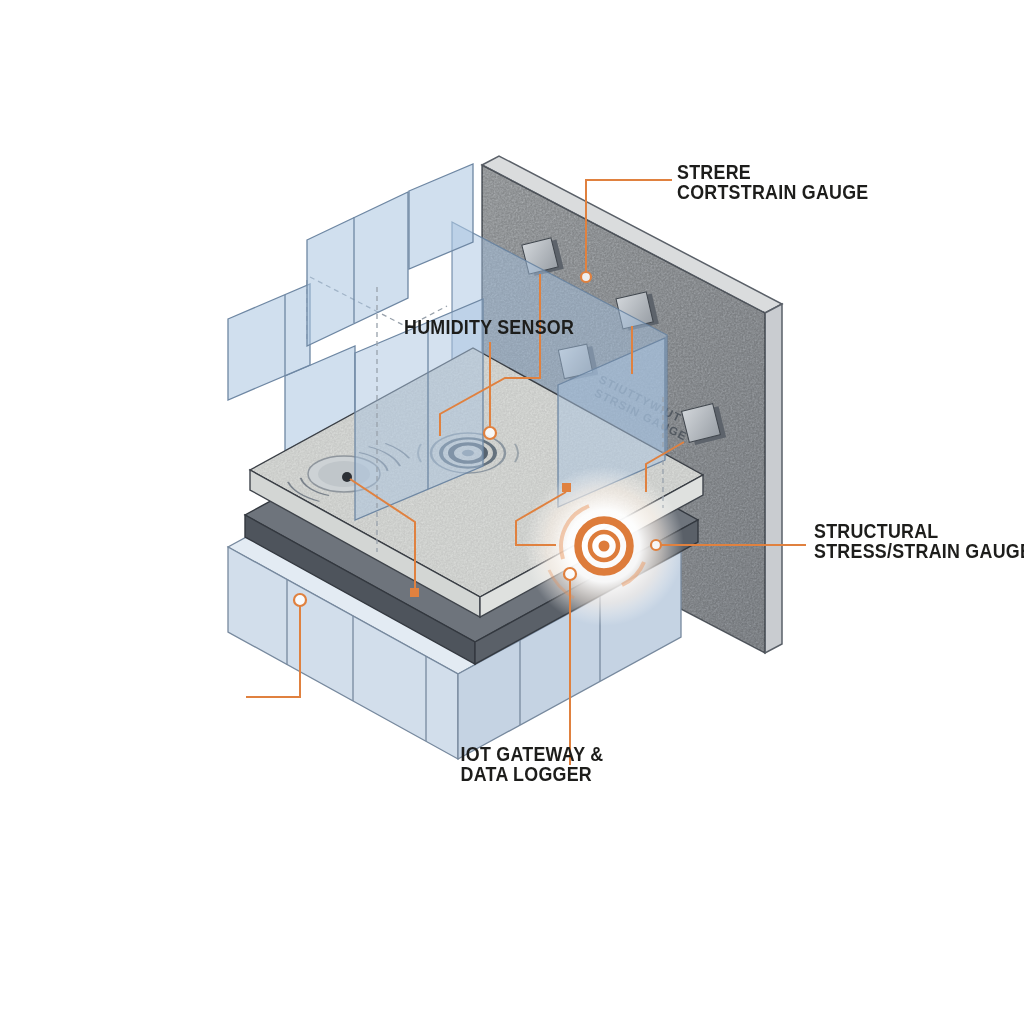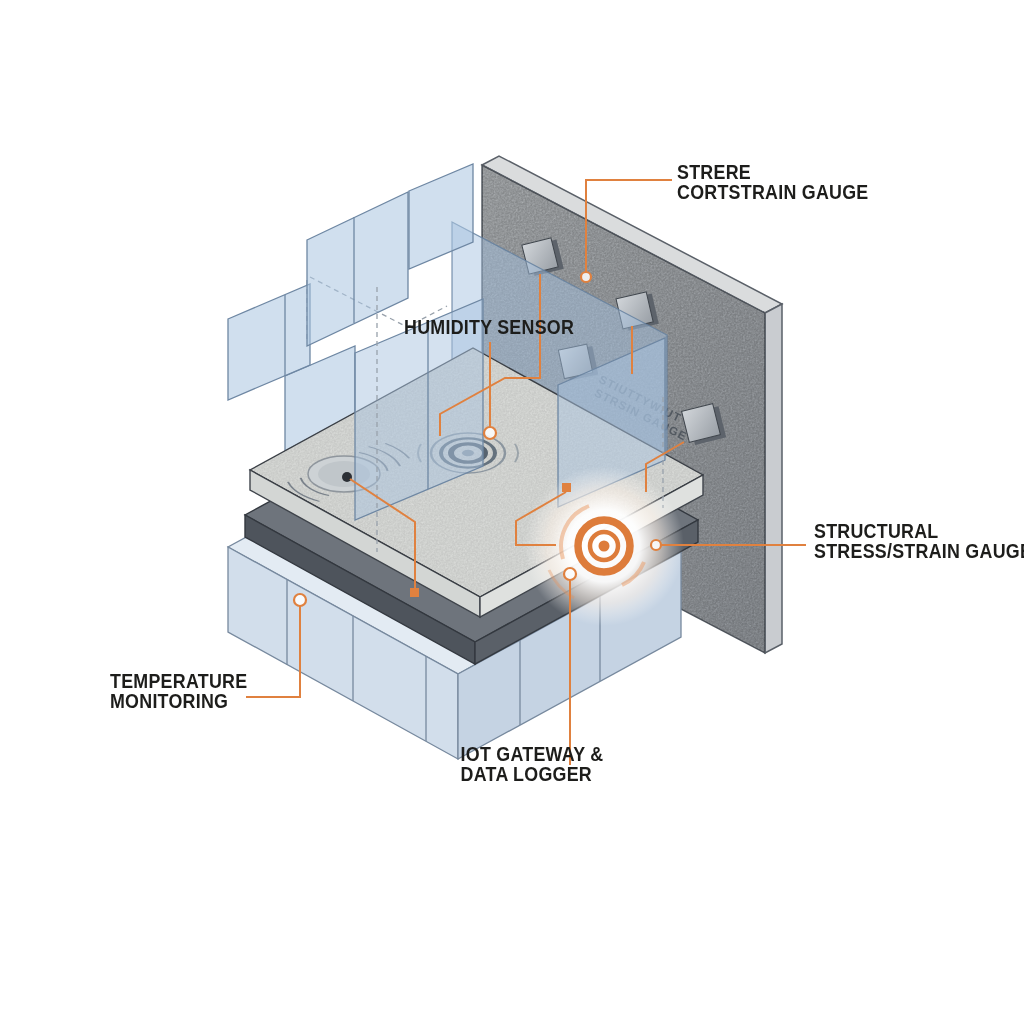--- a/index.html
+++ b/index.html
@@ -191,26 +191,20 @@
   </span>
 </div>
 
 <div class="lbl" style="left:814px;top:521px;">
   <span class="cond">
     <span>STRUCTURAL</span><br>
     <span>STRESS/STRAIN GAUGE</span>
   </span>
 </div>
 
-<div class="lbl" style="left:110px;top:671px;">
-  <span class="cond">
-    <span>TEMPERATURE</span><br>
-    <span>MONITORING</span>
-  </span>
-</div>
 
 <div class="lbl center" style="left:448px;top:744px;width:400px;">
   <span class="cond">
     <span>IOT GATEWAY &amp;</span><br>
     <span>DATA LOGGER</span>
   </span>
 </div>
 
 
 </div>

